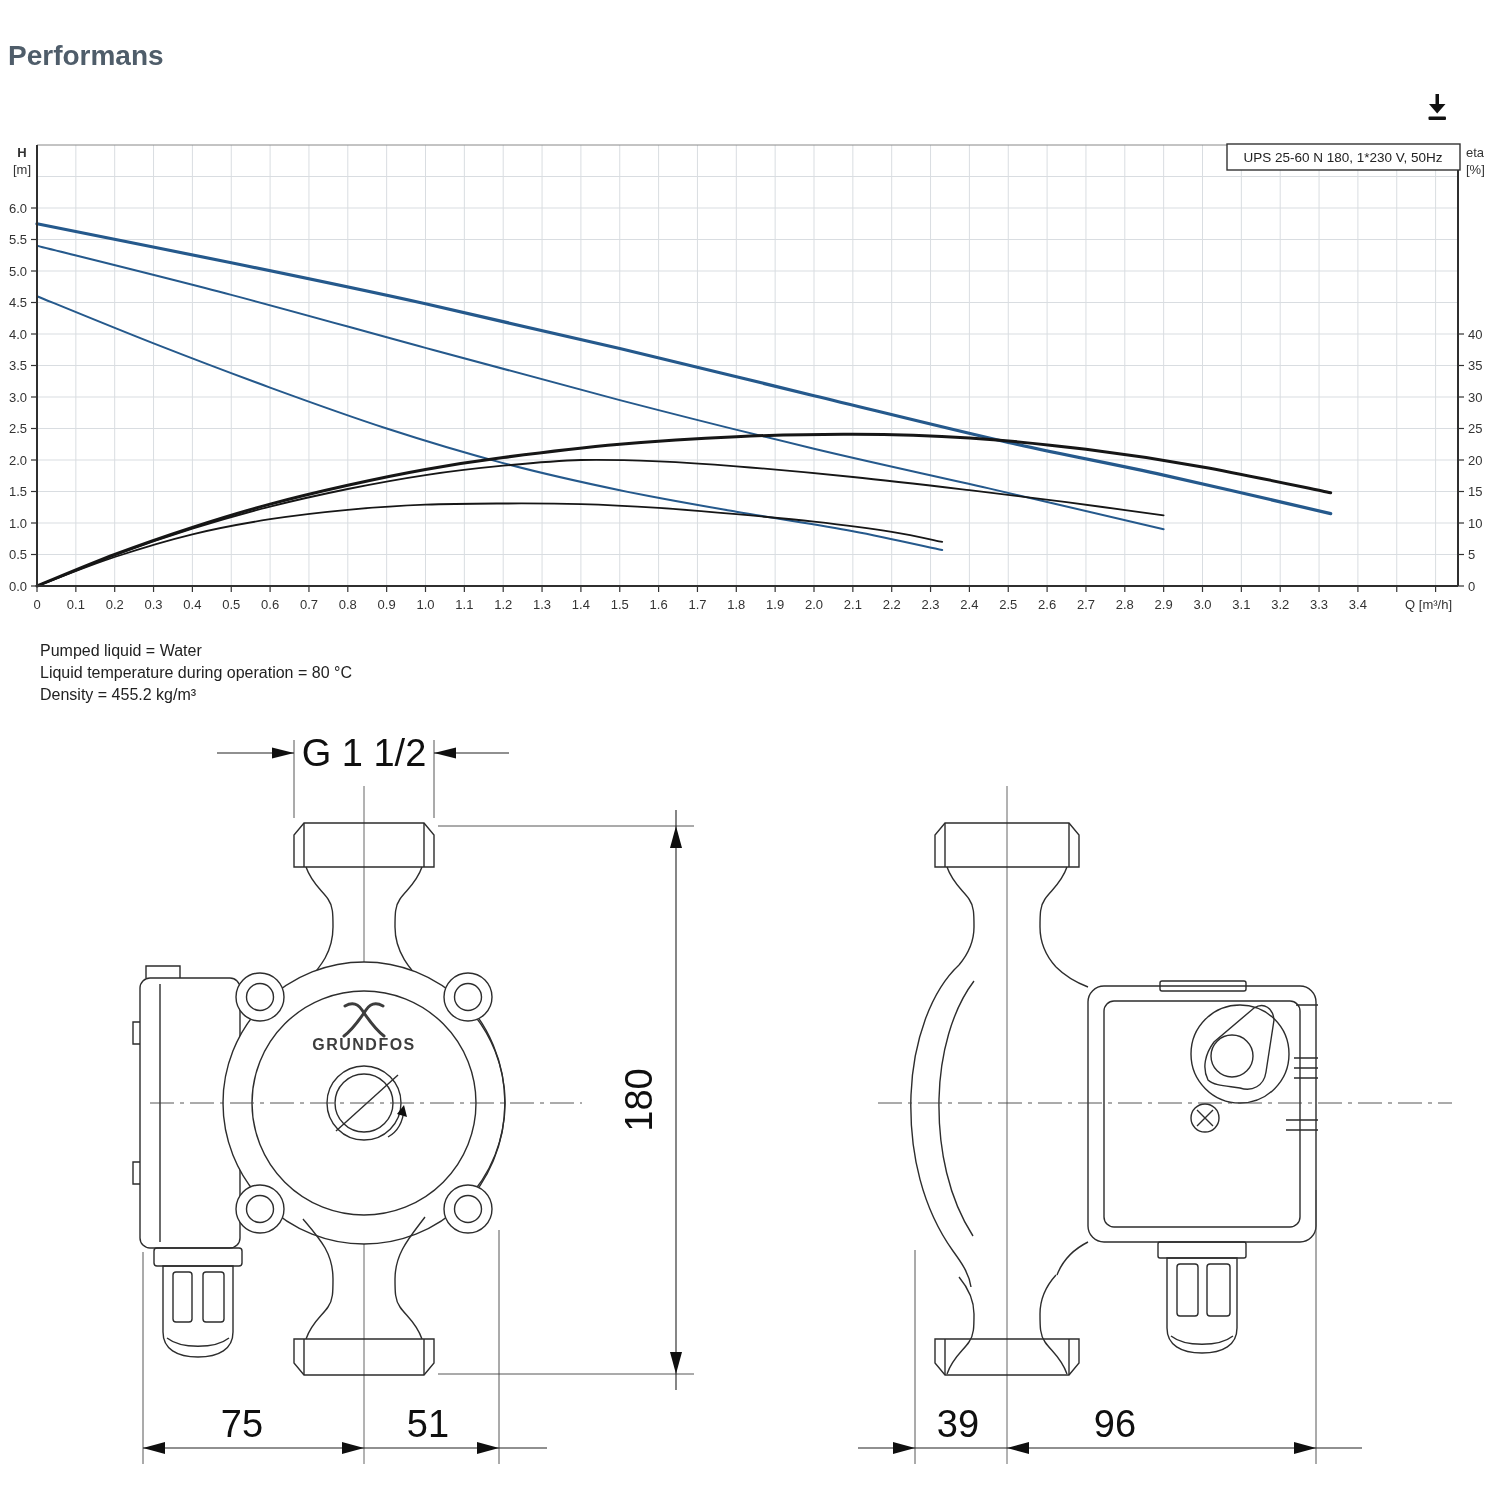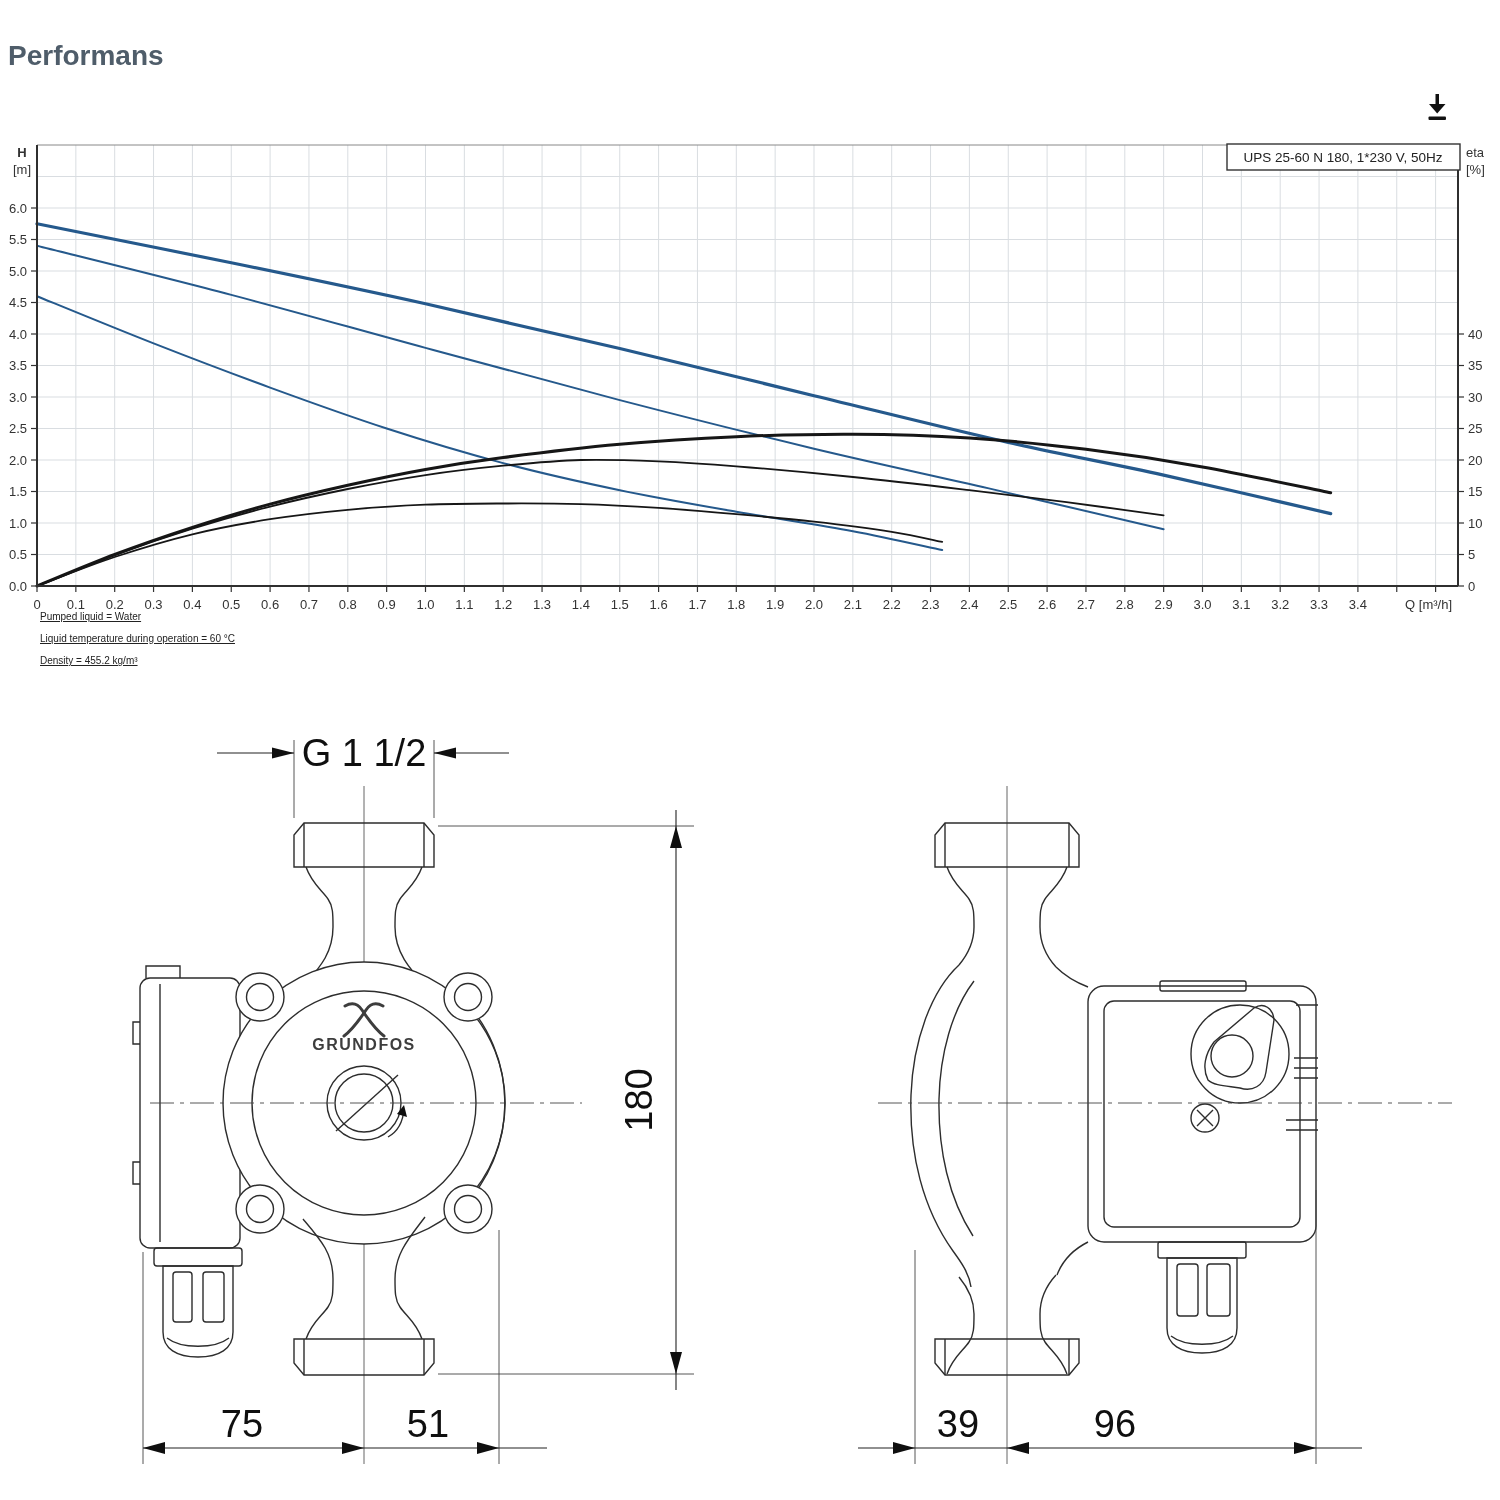--- a/index.html
+++ b/index.html
@@ -6,21 +6,21 @@
   #canvas{position:relative;width:1500px;height:1500px;background:#fff;overflow:hidden;
           font-family:"Liberation Sans",sans-serif;}
   #page-title{position:absolute;left:8px;top:40px;font-size:28px;font-weight:bold;color:#4f5d6a;}
   .dl{position:absolute;left:1424px;top:93px;width:26px;height:30px;cursor:pointer;}
   #chart-wrap{position:absolute;left:0;top:130px;width:1500px;height:500px;}
   svg text{font-family:"Liberation Sans",sans-serif;}
   .tl{font-size:13px;fill:#333;}
   .corner{font-size:13px;fill:#333;font-weight:bold;}
   .corner2{font-size:13px;fill:#333;}
   .legend-t{font-size:13.5px;fill:#222;}
-  .notes{position:absolute;left:40px;top:606px;font-size:10px;color:#222;line-height:22px;text-decoration:underline;}
+  .notes{position:absolute;left:40px;top:640px;font-size:16px;color:#222;line-height:22px;}
   #draw-wrap{position:absolute;left:0;top:690px;width:1500px;height:800px;}
   .ln{stroke:#2d2d2d;stroke-width:1.4;fill:none;}
   .lnw{stroke:#2d2d2d;stroke-width:1.4;fill:#fff;}
   .thin{stroke:#555;stroke-width:0.9;fill:none;}
   .dim{stroke:#222;stroke-width:1.1;fill:none;}
   .ext{stroke:#444;stroke-width:0.9;fill:none;}
   .arr{fill:#0f0f0f;stroke:none;}
   .dimtext{font-size:38px;fill:#0f0f0f;}
   .brand{font-size:16px;font-weight:bold;letter-spacing:1.5px;fill:#3d3d3d;}
 </style>
@@ -233,21 +233,21 @@
       </g>
       <g>
         <rect x="1227" y="14" width="233" height="26" fill="#fff" stroke="#333" stroke-width="1.4"></rect>
         <text class="legend-t" x="1343" y="32" text-anchor="middle">UPS 25-60 N 180, 1*230 V, 50Hz</text>
       </g>
     </svg>
   </div>
 
   <div class="notes">
     <div>Pumped liquid = Water</div>
-    <div>Liquid temperature during operation = 60 °C</div>
+    <div>Liquid temperature during operation = 80 °C</div>
     <div>Density = 455.2 kg/m³</div>
   </div>
 
   <div id="draw-wrap">
     <svg width="1500" height="800" viewBox="0 0 1500 800">
 
       <g>
 
         <line class="thin" x1="364" y1="96" x2="364" y2="774"></line>
 

